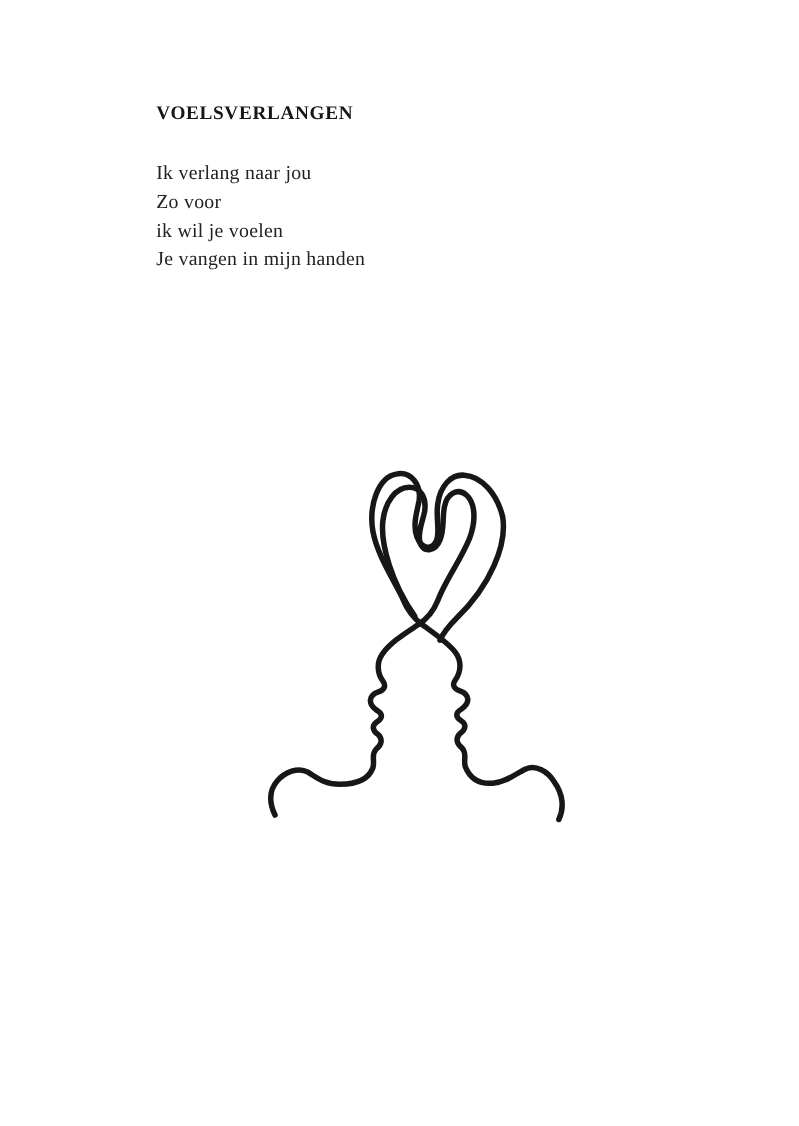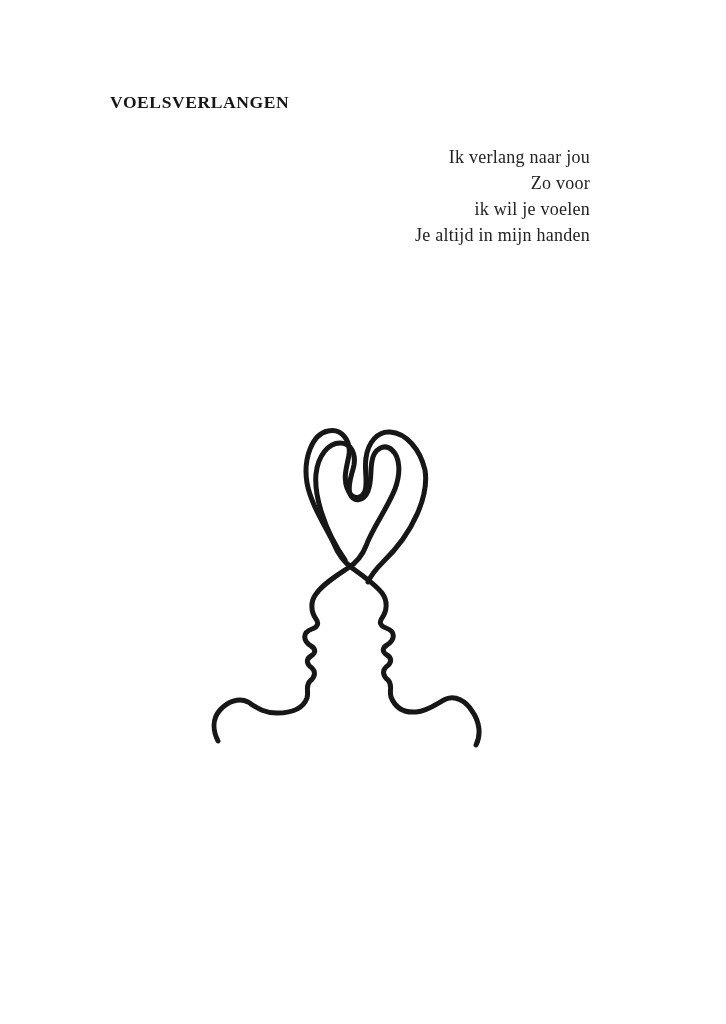--- a/index.html
+++ b/index.html
@@ -8,38 +8,38 @@
     background: #ffffff;
   }
   .page {
     position: relative;
     width: 692px;
     height: 1024px;
     background: #ffffff;
     overflow: hidden;
     font-family: "Liberation Serif", "DejaVu Serif", serif;
     color: #1b1b1b;
+    margin-left: 32px;
   }
   .text-block {
     position: absolute;
     left: 110px;
     top: 93px;
     width: 480px;
   }
   .poem-title {
     margin: 0 0 33px 0;
     font-size: 17.5px;
     line-height: 18px;
     font-weight: bold;
     letter-spacing: 0.6px;
     color: #161616;
   }
   .poem-body {
     margin: 0;
-    text-align: right;
   }
   .poem-line {
     margin: 0;
     font-size: 18px;
     line-height: 26px;
     letter-spacing: 0.25px;
     color: #222222;
   }
   .illustration {
     position: absolute;
@@ -66,21 +66,21 @@
 <body>
 
 <div class="page">
 
   <div class="text-block">
     <h1 class="poem-title">VOELSVERLANGEN</h1>
     <div class="poem-body">
       <p class="poem-line">Ik verlang naar jou</p>
       <p class="poem-line">Zo voor</p>
       <p class="poem-line">ik wil je voelen</p>
-      <p class="poem-line">Je altijd in mijn handen</p>
+      <p class="poem-line">Je vangen in mijn handen</p>
     </div>
   </div>
 
   <figure class="illustration" style="margin:0;">
     <svg viewBox="0 0 726 1024" xmlns="http://www.w3.org/2000/svg">
 
       <path class="ink" d="
         M 218 741
         C 213 731, 212 719, 220 710
         C 227 702, 239 697, 248 702

